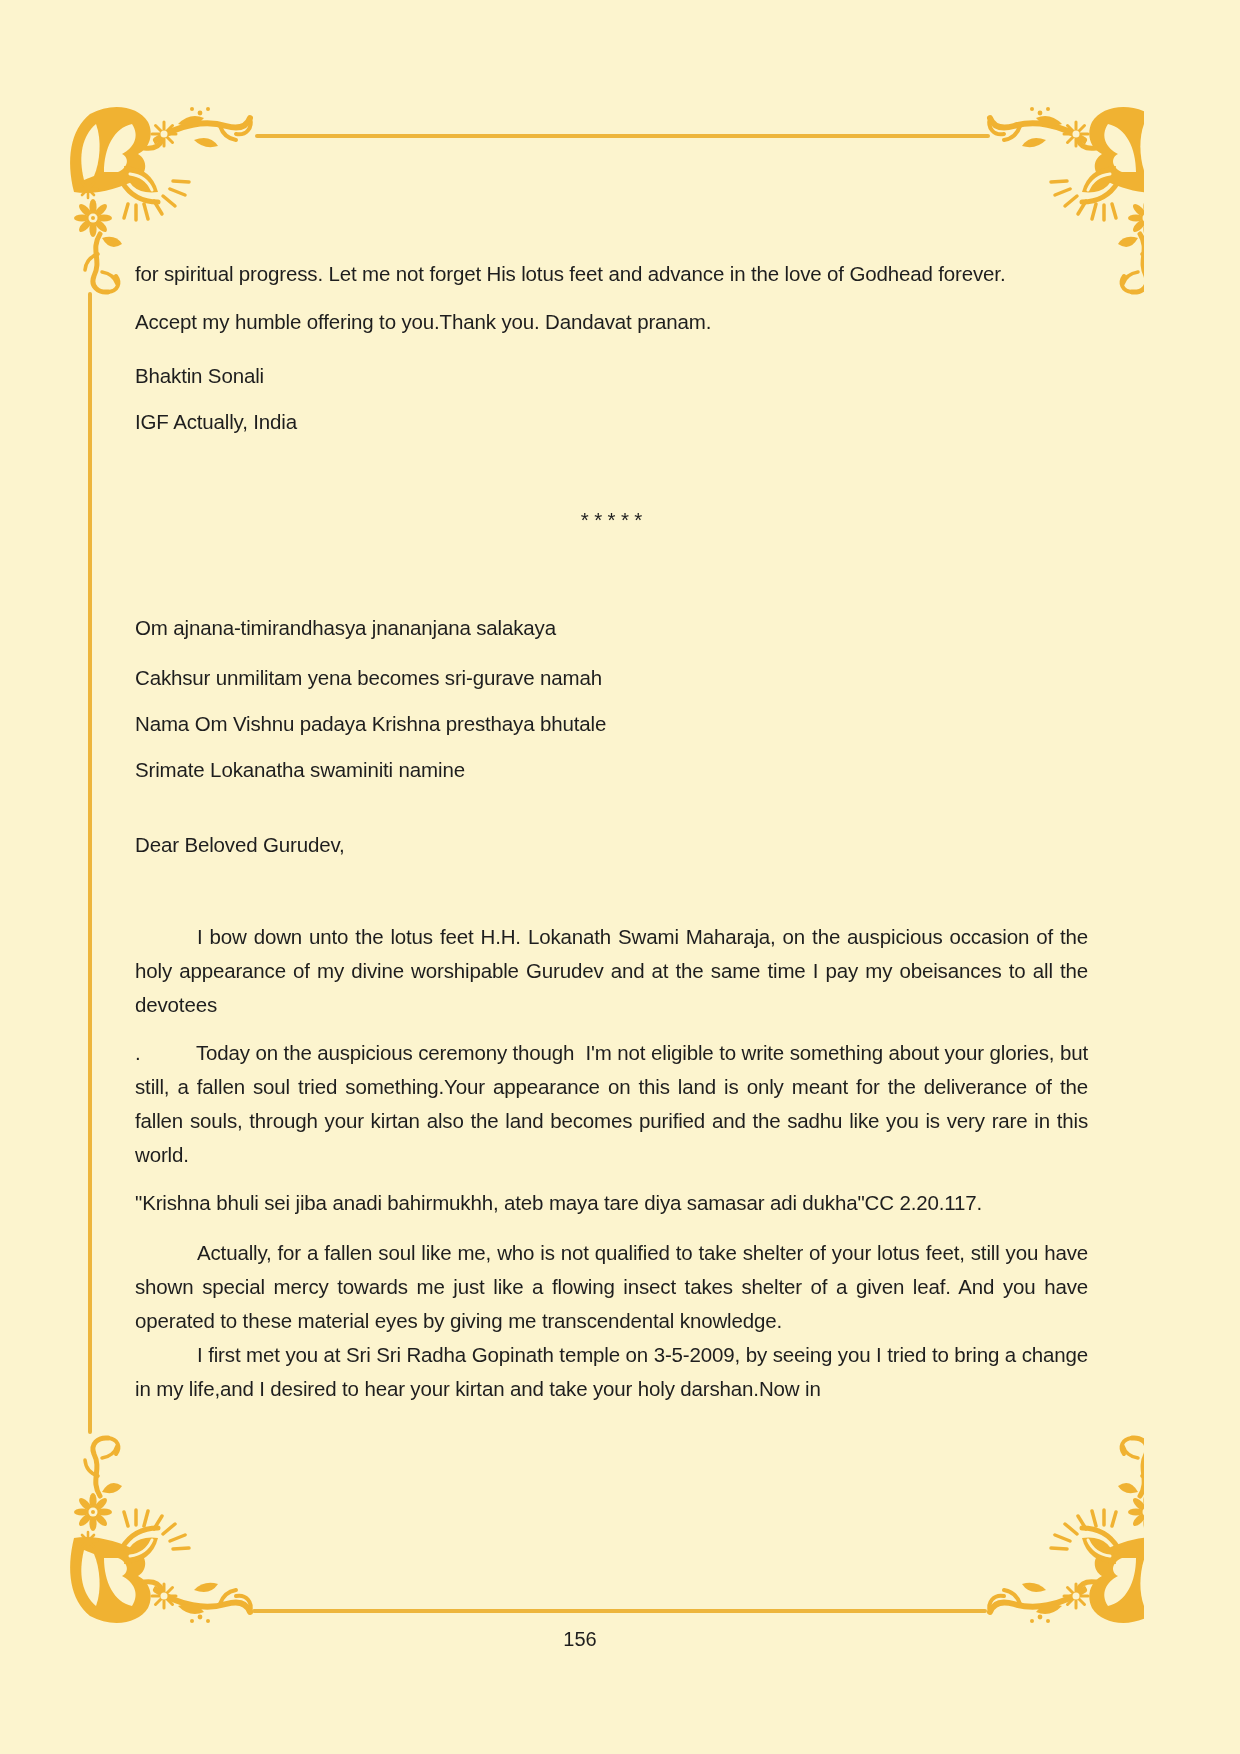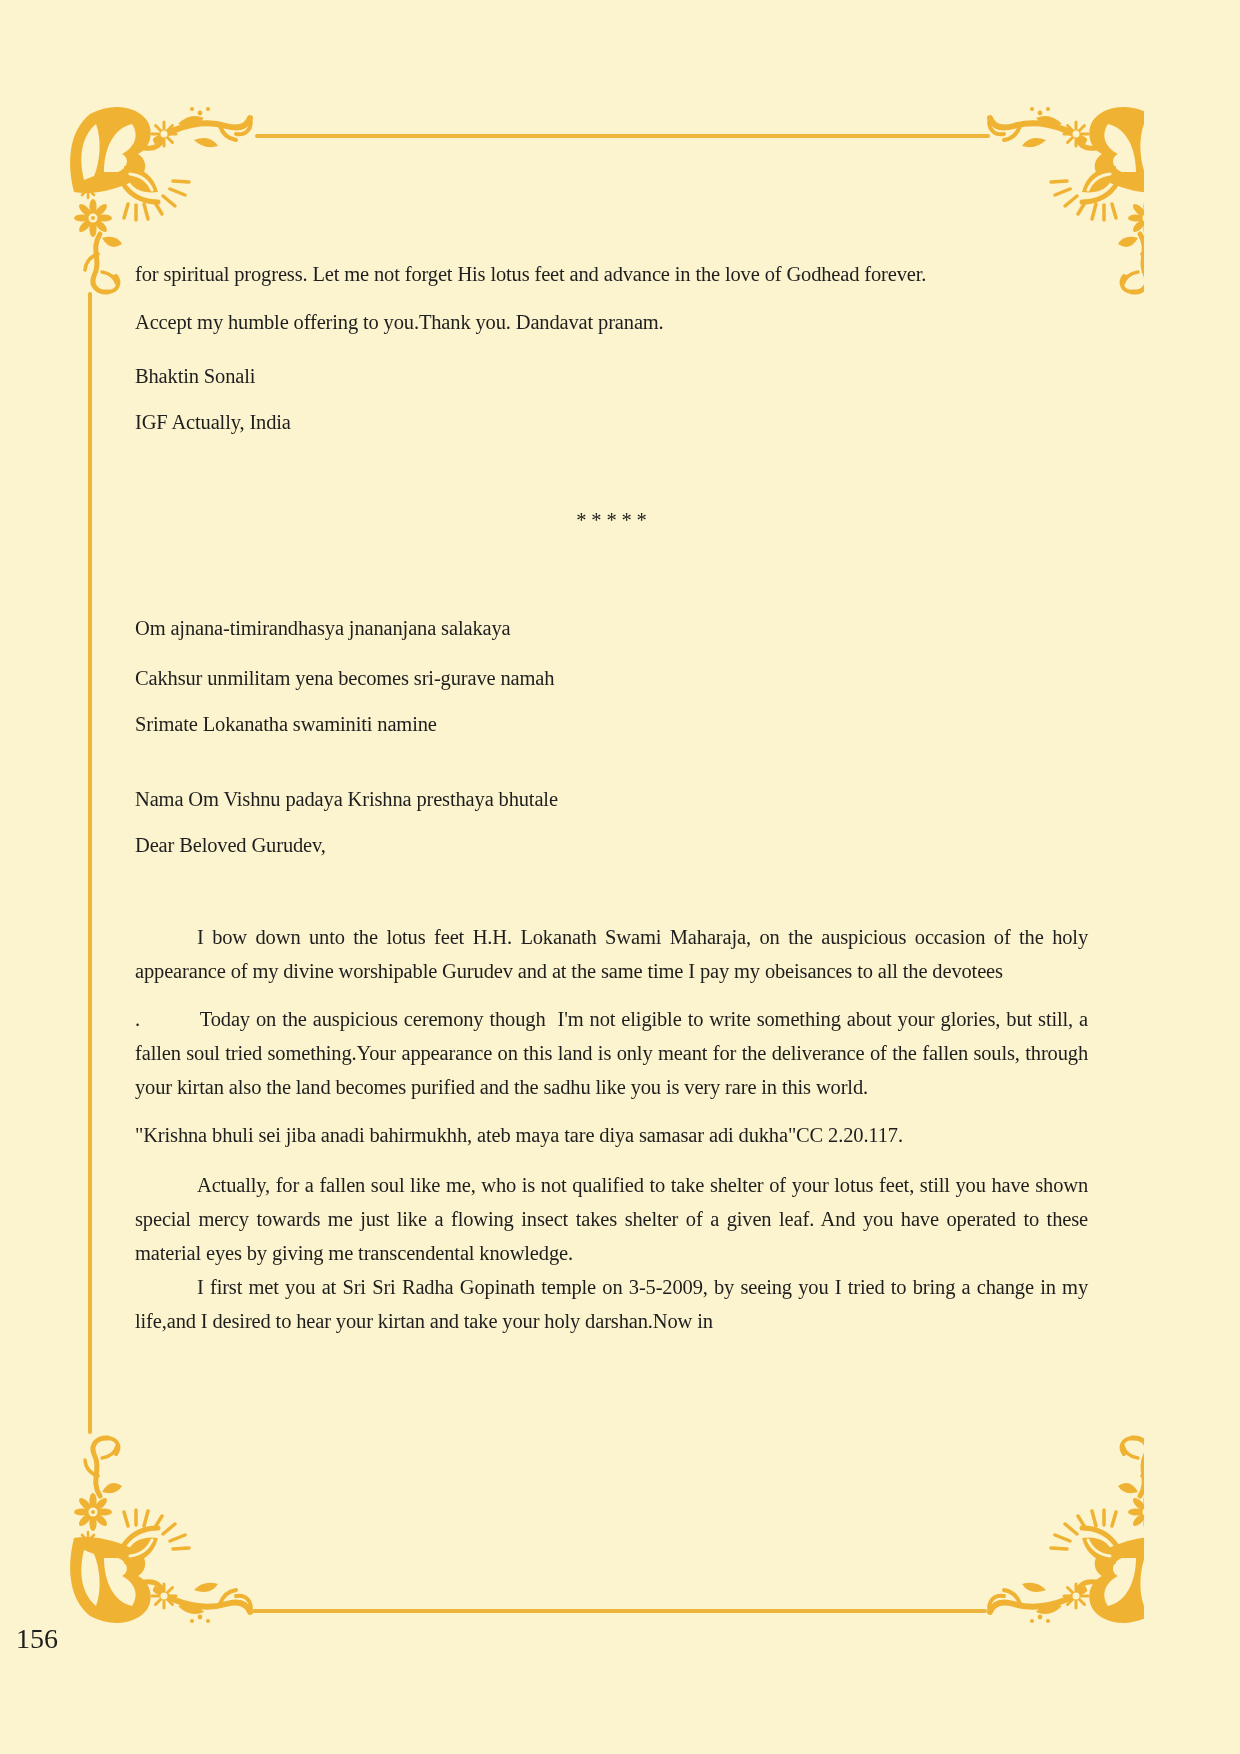--- a/index.html
+++ b/index.html
@@ -9,21 +9,21 @@
     --ink:#1E1E1E;
   }
   html,body{margin:0;padding:0;}
   body{background:var(--bg);}
   .page{
     position:relative;
     width:1144px;
     height:1754px;
     background:var(--bg);
     overflow:hidden;
-    font-family:Liberation Serif, serif;
+    font-family:Liberation Sans, sans-serif;
     color:var(--ink);
   }
   
   .frame-line{position:absolute;background:var(--line);border-radius:2px;}
   .frame-top{left:255px;top:134px;width:735px;height:4px;}
   .frame-bottom{left:252px;top:1609px;width:735px;height:4px;}
   .frame-left{left:88px;top:292px;width:4px;height:1142px;}
   .frame-right{left:1146px;top:300px;width:4px;height:1134px;}
   
   .corner{position:absolute;width:200px;height:200px;}
@@ -55,21 +55,22 @@
   .mb-16{margin-bottom:16px;}
   .mb-20{margin-bottom:20px;}
   .mb-41{margin-bottom:41px;}
   .mb-58{margin-bottom:58px;}
   .mb-64{margin-bottom:64px;}
   .mb-74{margin-bottom:74px;}
   .page-number{
     position:absolute;
     left:16px;right:0;
     top:1624px;
-    font-size:28px;
+    text-align:center;
+    font-size:20px;
     line-height:30px;
     color:var(--ink);
   }
 </style>
 </head>
 <body>
 
 <svg width="0" height="0" style="position:absolute" aria-hidden="true">
   <defs>
     <g id="corner-motif">
@@ -157,22 +158,22 @@
     </svg>
 
   <div class="letter">
       <p class="para">for spiritual progress. Let me not forget His lotus feet and advance in the love of Godhead forever.</p>
       <p class="para plain mb-20">Accept my humble offering to you.Thank you. Dandavat pranam.</p>
       <p class="para plain mb-12">Bhaktin Sonali</p>
       <p class="para plain mb-64">IGF Actually, India</p>
       <p class="para center mb-74">* * * * *</p>
       <p class="para plain mb-16">Om ajnana-timirandhasya jnananjana salakaya</p>
       <p class="para plain mb-12">Cakhsur unmilitam yena becomes sri-gurave namah</p>
+      <p class="para plain mb-12">Nama Om Vishnu padaya Krishna presthaya bhutale</p>
       <p class="para plain mb-41">Srimate Lokanatha swaminiti namine</p>
-      <p class="para plain mb-12">Nama Om Vishnu padaya Krishna presthaya bhutale</p>
       <p class="para plain mb-58">Dear Beloved Gurudev,</p>
       <p class="para indent">I bow down unto the lotus feet H.H. Lokanath Swami Maharaja, on the auspicious occasion of the holy appearance of my divine worshipable Gurudev and at the same time I pay my obeisances to all the devotees</p>
       <p class="para raw">.          Today on the auspicious ceremony though  I'm not eligible to write something about your glories, but still, a fallen soul tried something.Your appearance on this land is only meant for the deliverance of the fallen souls, through your kirtan also the land becomes purified and the sadhu like you is very rare in this world.</p>
       <p class="para mb-16">"Krishna bhuli sei jiba anadi bahirmukhh, ateb maya tare diya samasar adi dukha"CC 2.20.117.</p>
       <p class="para indent mb-0">Actually, for a fallen soul like me, who is not qualified to take shelter of your lotus feet, still you have shown special mercy towards me just like a flowing insect takes shelter of a given leaf. And you have operated to these material eyes by giving me transcendental knowledge.</p>
       <p class="para indent">I first met you at Sri Sri Radha Gopinath temple on 3-5-2009, by seeing you I tried to bring a change in my life,and I desired to hear your kirtan and take your holy darshan.Now in</p>
     </div>
 
   <div class="page-number">156</div>
 

